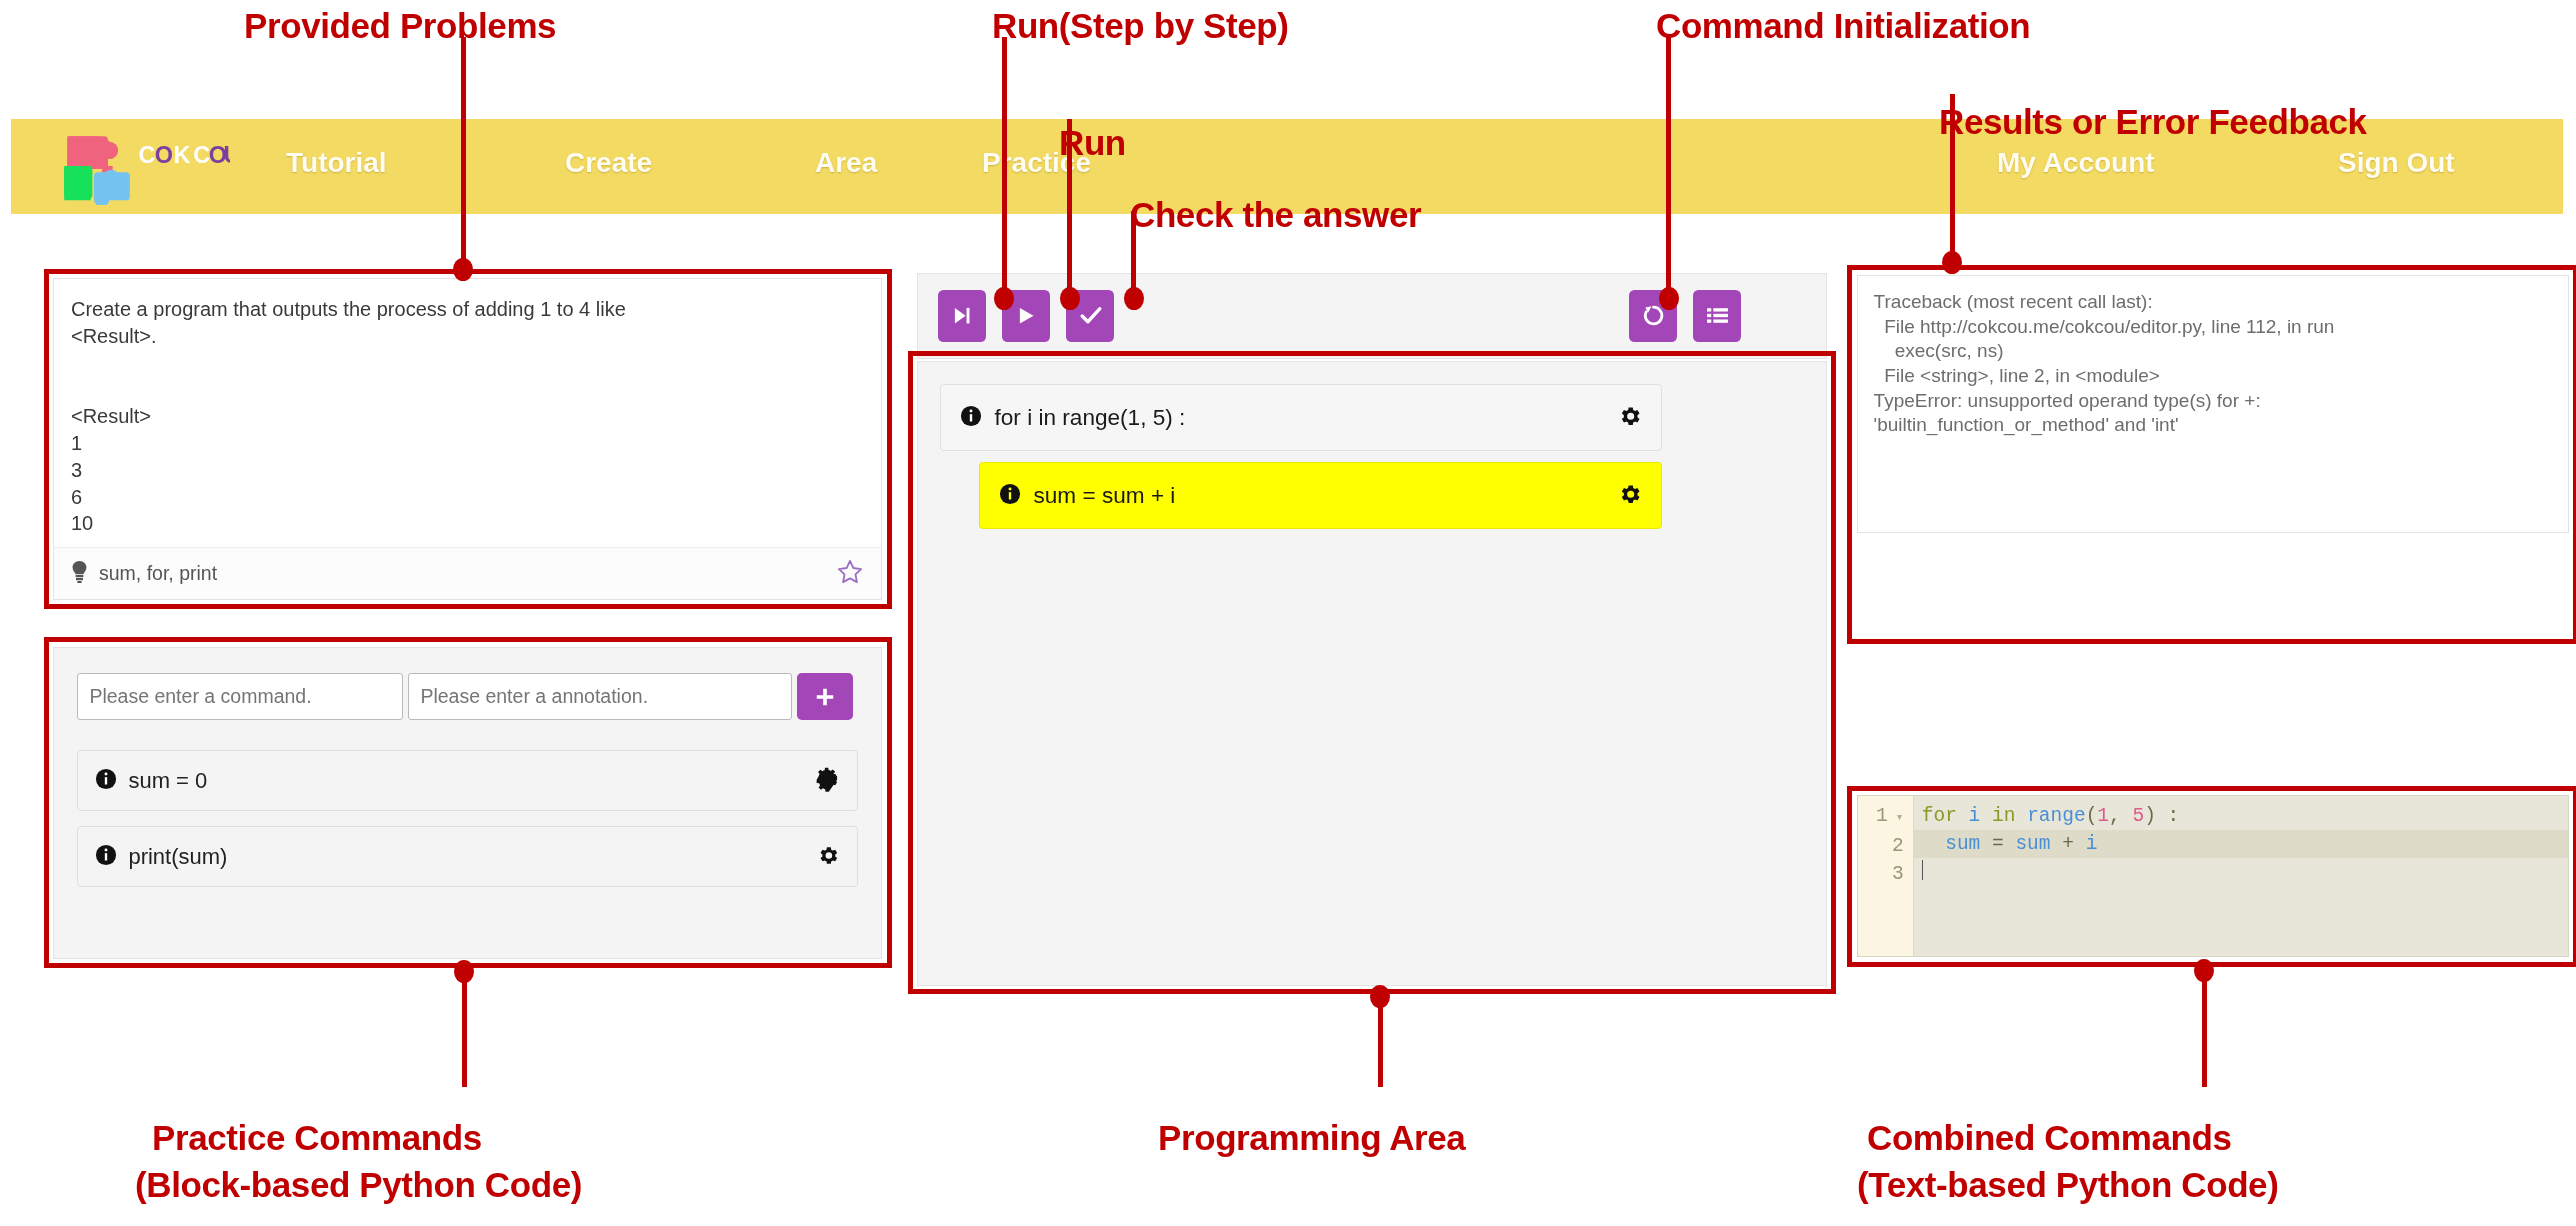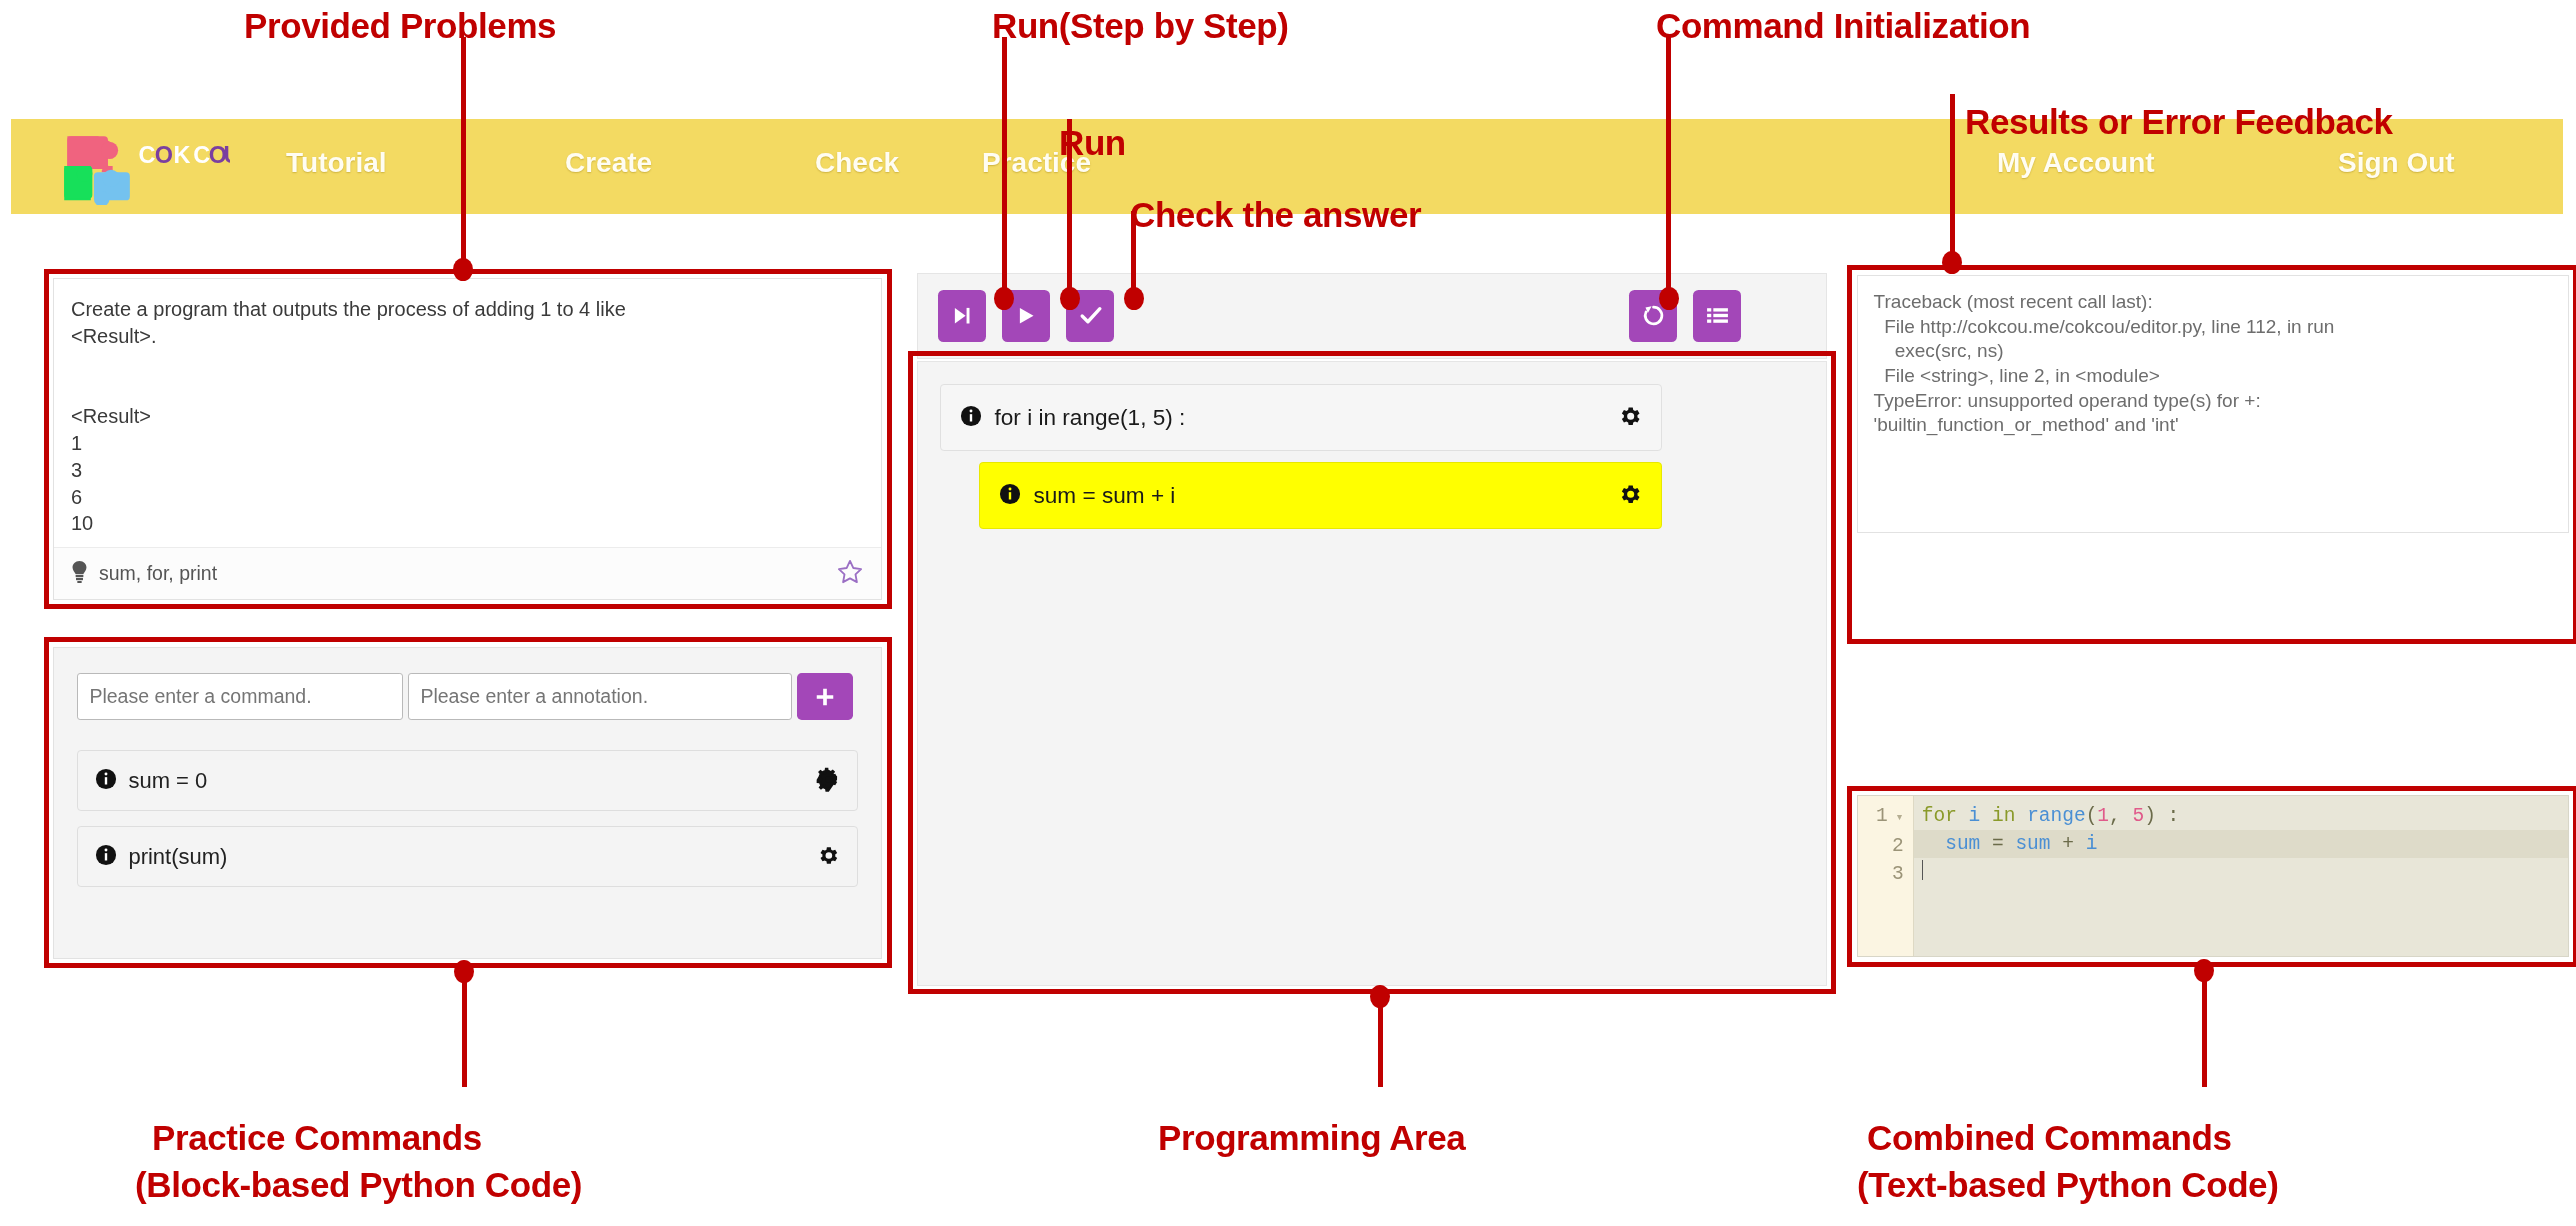--- a/index.html
+++ b/index.html
@@ -275,21 +275,21 @@
         <text x="134" y="42" font-family="Liberation Sans, sans-serif" font-size="30" font-weight="bold" fill="#7b3fa0">O</text>
         <text x="158" y="42" font-family="Liberation Sans, sans-serif" font-size="30" font-weight="bold" fill="#ffffff">K</text>
         <text x="183" y="42" font-family="Liberation Sans, sans-serif" font-size="30" font-weight="bold" fill="#ffffff">C</text>
         <text x="203" y="42" font-family="Liberation Sans, sans-serif" font-size="30" font-weight="bold" fill="#7b3fa0">O</text>
         <text x="222" y="42" font-family="Liberation Sans, sans-serif" font-size="30" font-weight="bold" fill="#7b3fa0">U</text>
       </svg>
     </div>
 
     <a class="nav-link" style="left:275px">Tutorial</a>
     <a class="nav-link" style="left:554px">Create</a>
-    <a class="nav-link" style="left:804px">Check</a>
+    <a class="nav-link" style="left:804px">Area</a>
     <a class="nav-link" style="left:971px">Practice</a>
     <a class="nav-link" style="left:1986px">My Account</a>
     <a class="nav-link" style="left:2327px">Sign Out</a>
   </div>
 
   <div class="panel" id="problem-panel">
     <div class="problem-text">Create a program that outputs the process of adding 1 to 4 like
 &lt;Result&gt;.
 
 
@@ -484,21 +484,21 @@
   <div class="anno-dot" style="left:1370px; top:985px;"></div>
 
   <div class="anno-line" style="left:2202px; top:968px; height:119px;"></div>
   <div class="anno-dot" style="left:2194px; top:959px;"></div>
 
   <div class="anno-label" style="left:244px;  top:6.2px;">Provided Problems</div>
   <div class="anno-label" style="left:992px; top:6.2px;">Run(Step by Step)</div>
   <div class="anno-label" style="left:1059px; top:123px;">Run</div>
   <div class="anno-label" style="left:1130px; top:195px;">Check the answer</div>
   <div class="anno-label" style="left:1656px; top:6.2px;">Command Initialization</div>
-  <div class="anno-label" style="left:1939px; top:102px;margin-left:26px;">Results or Error Feedback</div>
+  <div class="anno-label" style="left:1939px; top:102px;">Results or Error Feedback</div>
 
   <div class="anno-label" style="left:152px;  top:1118px;">Practice Commands</div>
   <div class="anno-label" style="left:135px;  top:1165px;">(Block-based Python Code)</div>
 
   <div class="anno-label" style="left:1158px; top:1118px;">Programming Area</div>
 
   <div class="anno-label" style="left:1867px; top:1118px;">Combined Commands</div>
   <div class="anno-label" style="left:1857px; top:1165px;">(Text-based Python Code)</div>
 
 </div>

